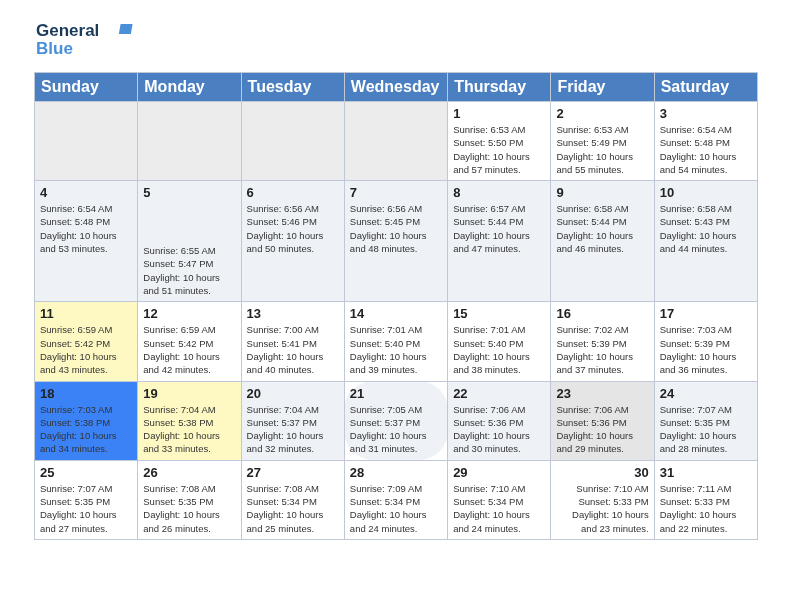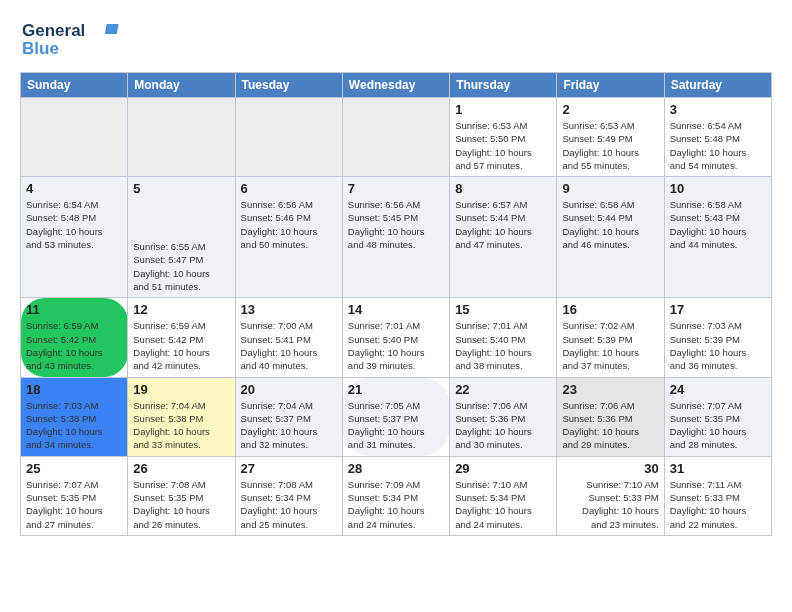--- a/index.html
+++ b/index.html
@@ -1,24 +1,24 @@
 <!DOCTYPE html>
 <html><head>
   <meta charset="utf-8">
   <style>
     * { box-sizing: border-box; margin: 0; padding: 0; }
     body { font-family: Arial, sans-serif; background: #fff; width: 792px; min-height: 612px; }
-    .container { padding: 16px 20px; }
+    .container { padding: 16px 34px; }
     .header-top { display: flex; align-items: flex-start; justify-content: space-between; margin-bottom: 4px; }
     .logo { display: flex; align-items: center; }
     .title-block { text-align: right; }
     .month-title { font-size: 36px; font-weight: bold; color: #1a3a5c; line-height: 1.1; }
     .subtitle { font-size: 14px; color: #333; font-style: italic; }
     .calendar { width: 100%; border-collapse: collapse; margin-top: 8px; }
-    .calendar th { background: #4a7fc1; color: #fff; font-size: 12px; font-weight: bold; padding: 5px 6px; text-align: left; border: 1px solid #c0c8d8; }
+    .calendar th { background: #4a7fc1; color: #fff; font-size: 16px; font-weight: bold; padding: 5px 6px; text-align: left; border: 1px solid #c0c8d8; }
     .calendar td { border: 1px solid #c0c8d8; vertical-align: top; padding: 4px 5px; font-size: 10px; color: #333; width: calc(100%/7); background: #fff; min-height: 80px; }
     .calendar td.empty { background: #f5f5f5; }
     .day-num { font-size: 13px; font-weight: bold; color: #222; display: block; margin-bottom: 2px; }
     .day-info { font-size: 9.5px; color: #333; line-height: 1.4; }
     tr:nth-child(even) td:not(.empty) { background: #f0f4f8; }
     tr:nth-child(odd) td:not(.empty) { background: #fff; }
     .empty { background: #ececec !important; }
   </style>
 </head>
 <body>
@@ -126,21 +126,21 @@
           </td>
           <td style="background: rgb(238, 242, 247);">
             <span class="day-num">10</span>
             <div class="day-info" style="white-space: pre-line;">Sunrise: 6:58 AM
 Sunset: 5:43 PM
 Daylight: 10 hours
 and 44 minutes.</div>
           </td>
         </tr>
         <tr>
-          <td style="background: #22c55e; border-radius: 24px;">
+          <td style="background: #fef9c3;">
             <span class="day-num">11</span>
             <div class="day-info" style="white-space: pre-line;">Sunrise: 6:59 AM
 Sunset: 5:42 PM
 Daylight: 10 hours
 and 43 minutes.</div>
           </td>
           <td style="background: rgb(255, 255, 255);">
             <span class="day-num">12</span>
             <div class="day-info" style="white-space: pre-line;">Sunrise: 6:59 AM
 Sunset: 5:42 PM

